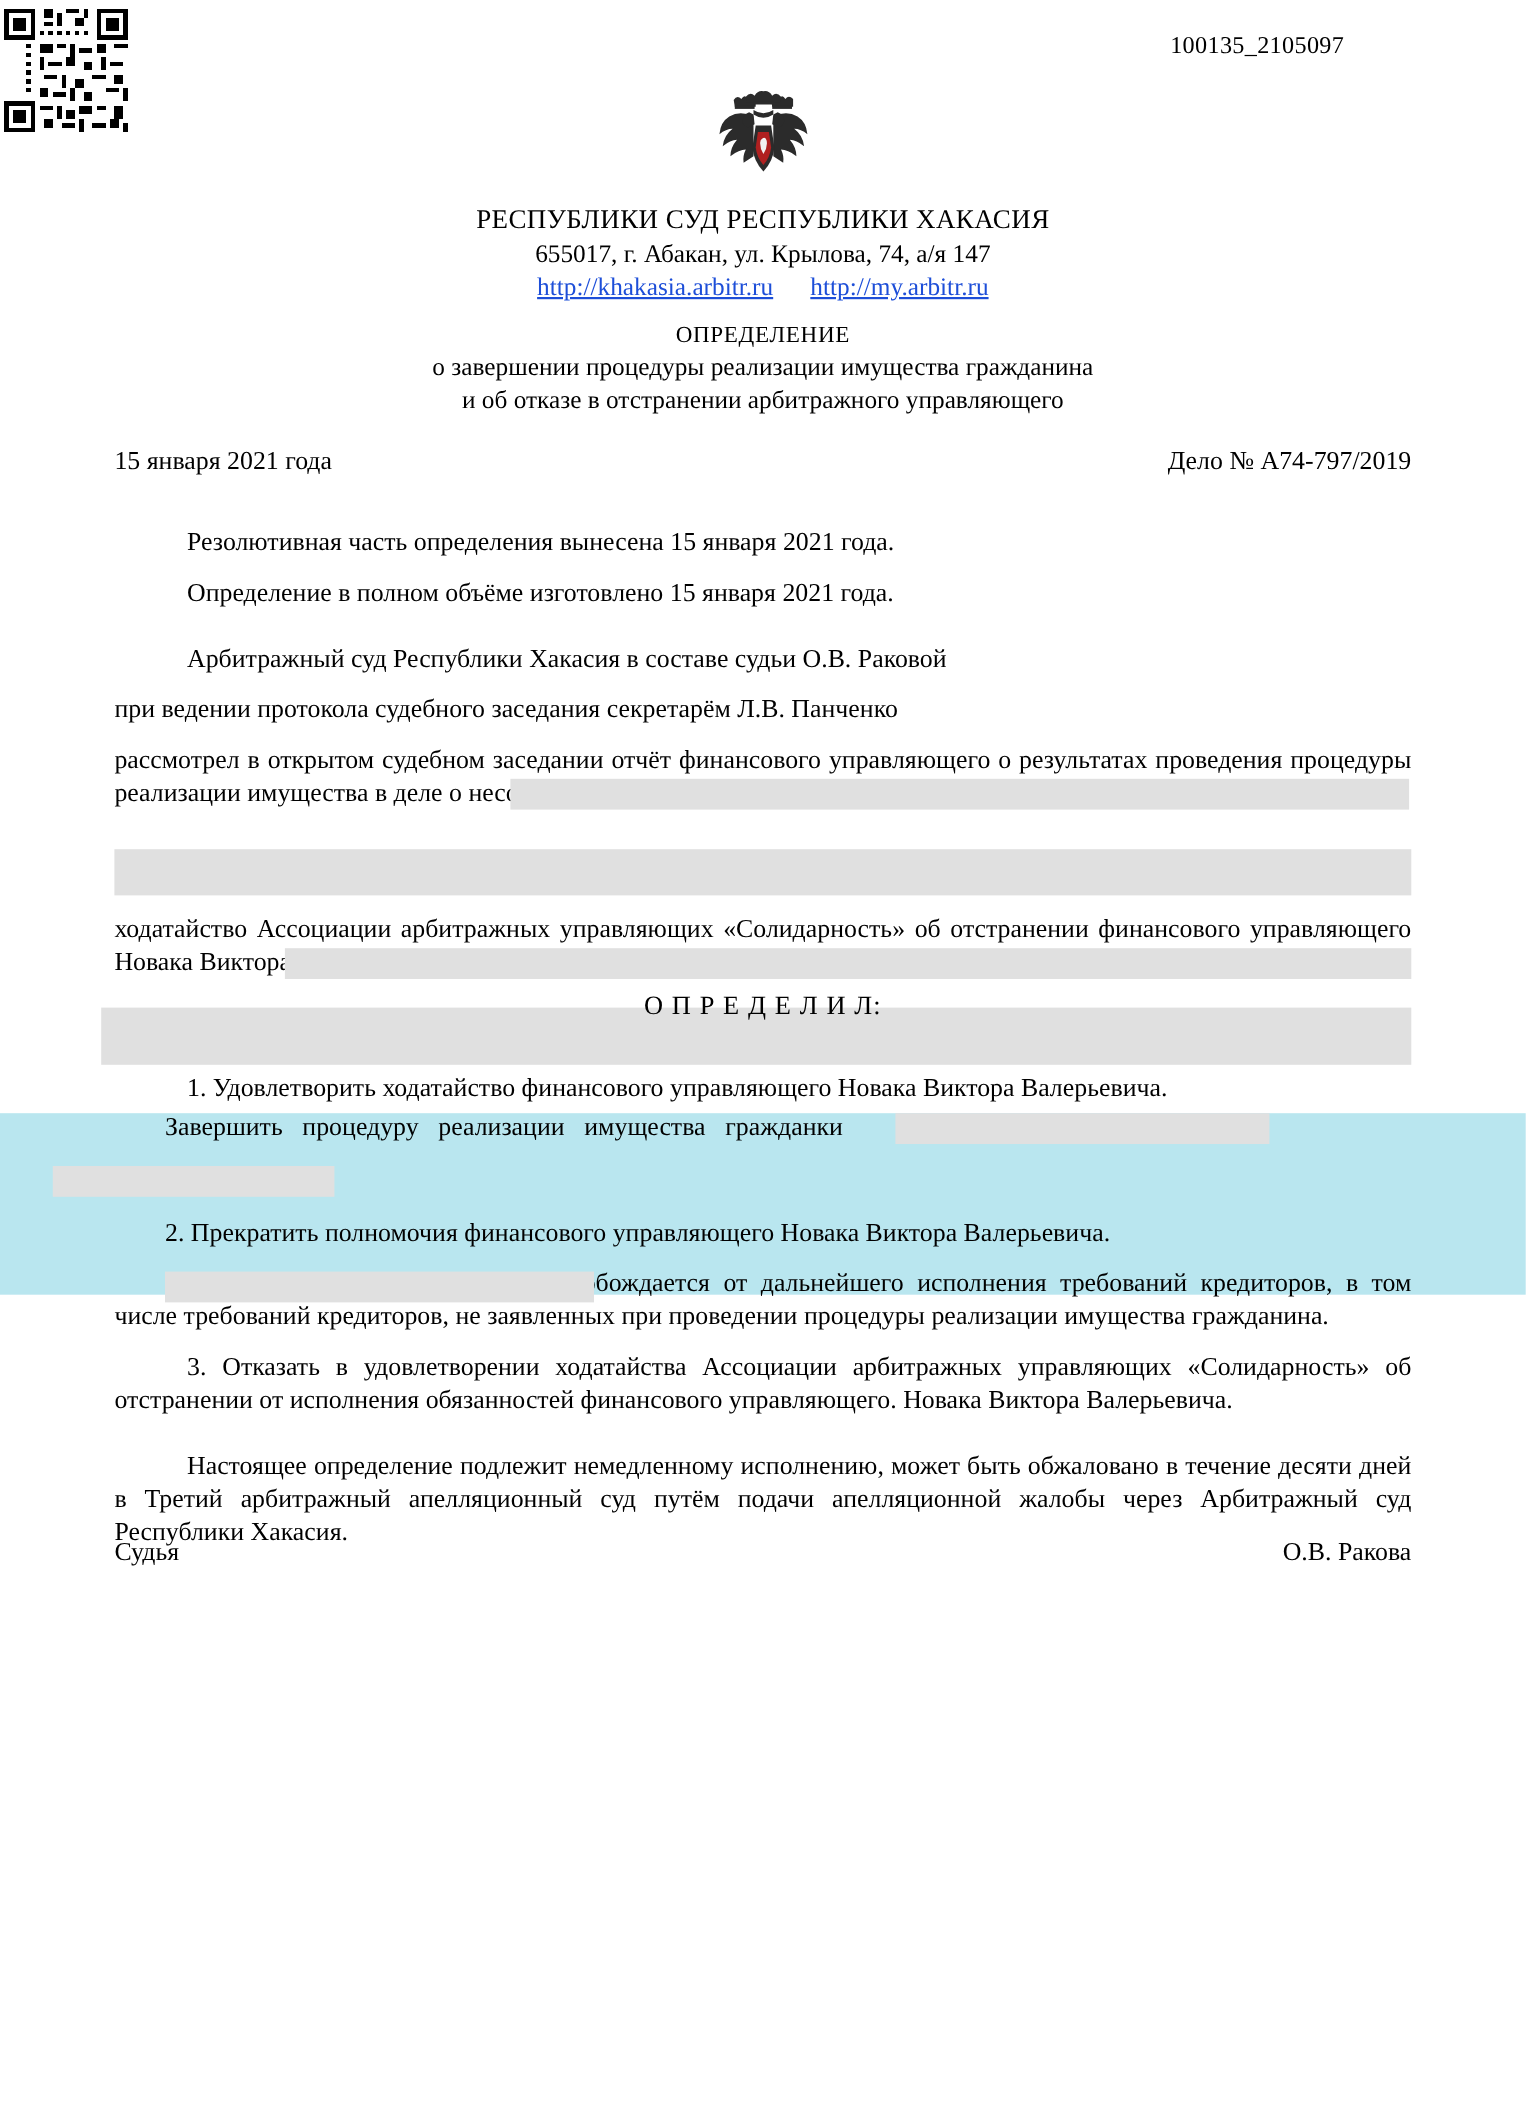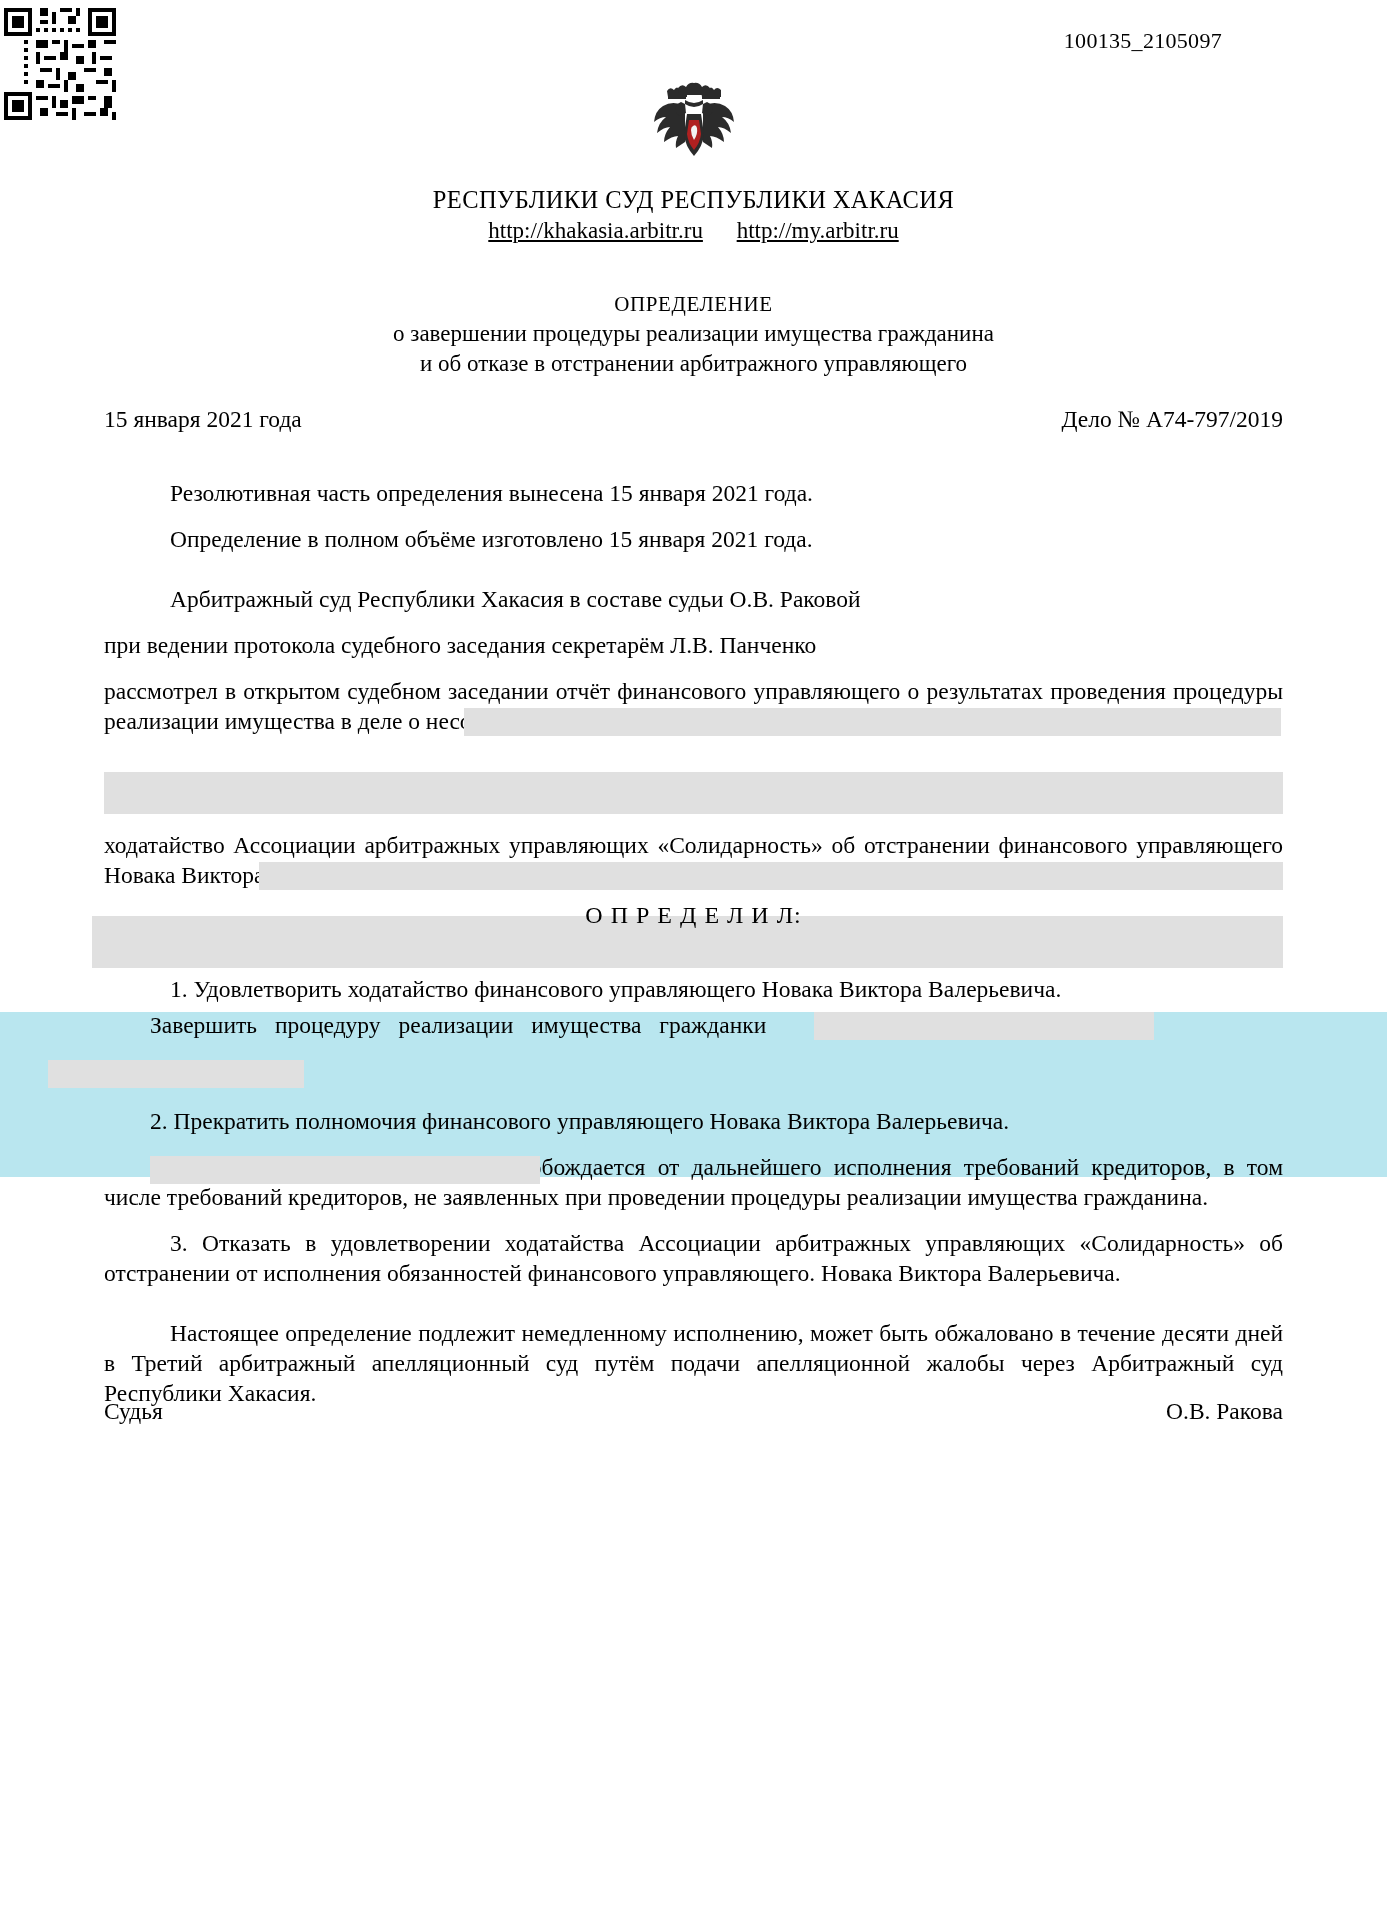--- a/index.html
+++ b/index.html
@@ -66,21 +66,21 @@
   }
   .court-addr {
     font-size: 23px;
     margin-top: 4px;
   }
   .links {
     margin-top: 4px;
     font-size: 23px;
   }
   .links a {
-    color: #000000;
+    color: #1d4ed8;
     margin: 0 14px;
   }
 
   
   .title-block {
     position: absolute;
     left: 0;
     right: 0;
     top: 292px;
     text-align: center;
@@ -281,20 +281,21 @@
       </g>
       <path d="M38 38 l10 0 l2 14 q-1 9 -7 16 q-6 -7 -7 -16 z" fill="#b02020"></path>
       <g fill="#f2f2f2">
         <path d="M42 44 q3 -2 4 2 q1 6 -3 12 q-3 -5 -3 -10 q0 -3 2 -4 z"></path>
       </g>
     </svg>
   </div>
 
   <div class="header">
     <div class="court-name">РЕСПУБЛИКИ СУД РЕСПУБЛИКИ ХАКАСИЯ</div>
+    <div class="court-addr">655017, г. Абакан, ул. Крылова, 74, а/я 147</div>
     <div class="links">
       <a href="#">http://khakasia.arbitr.ru</a>
       <a href="#">http://my.arbitr.ru</a>
     </div>
   </div>
 
   <div class="title-block">
     <div class="title-main">ОПРЕДЕЛЕНИЕ</div>
     <div class="title-sub">о завершении процедуры реализации имущества гражданина</div>
     <div class="title-sub">и об отказе в отстранении арбитражного управляющего</div>

